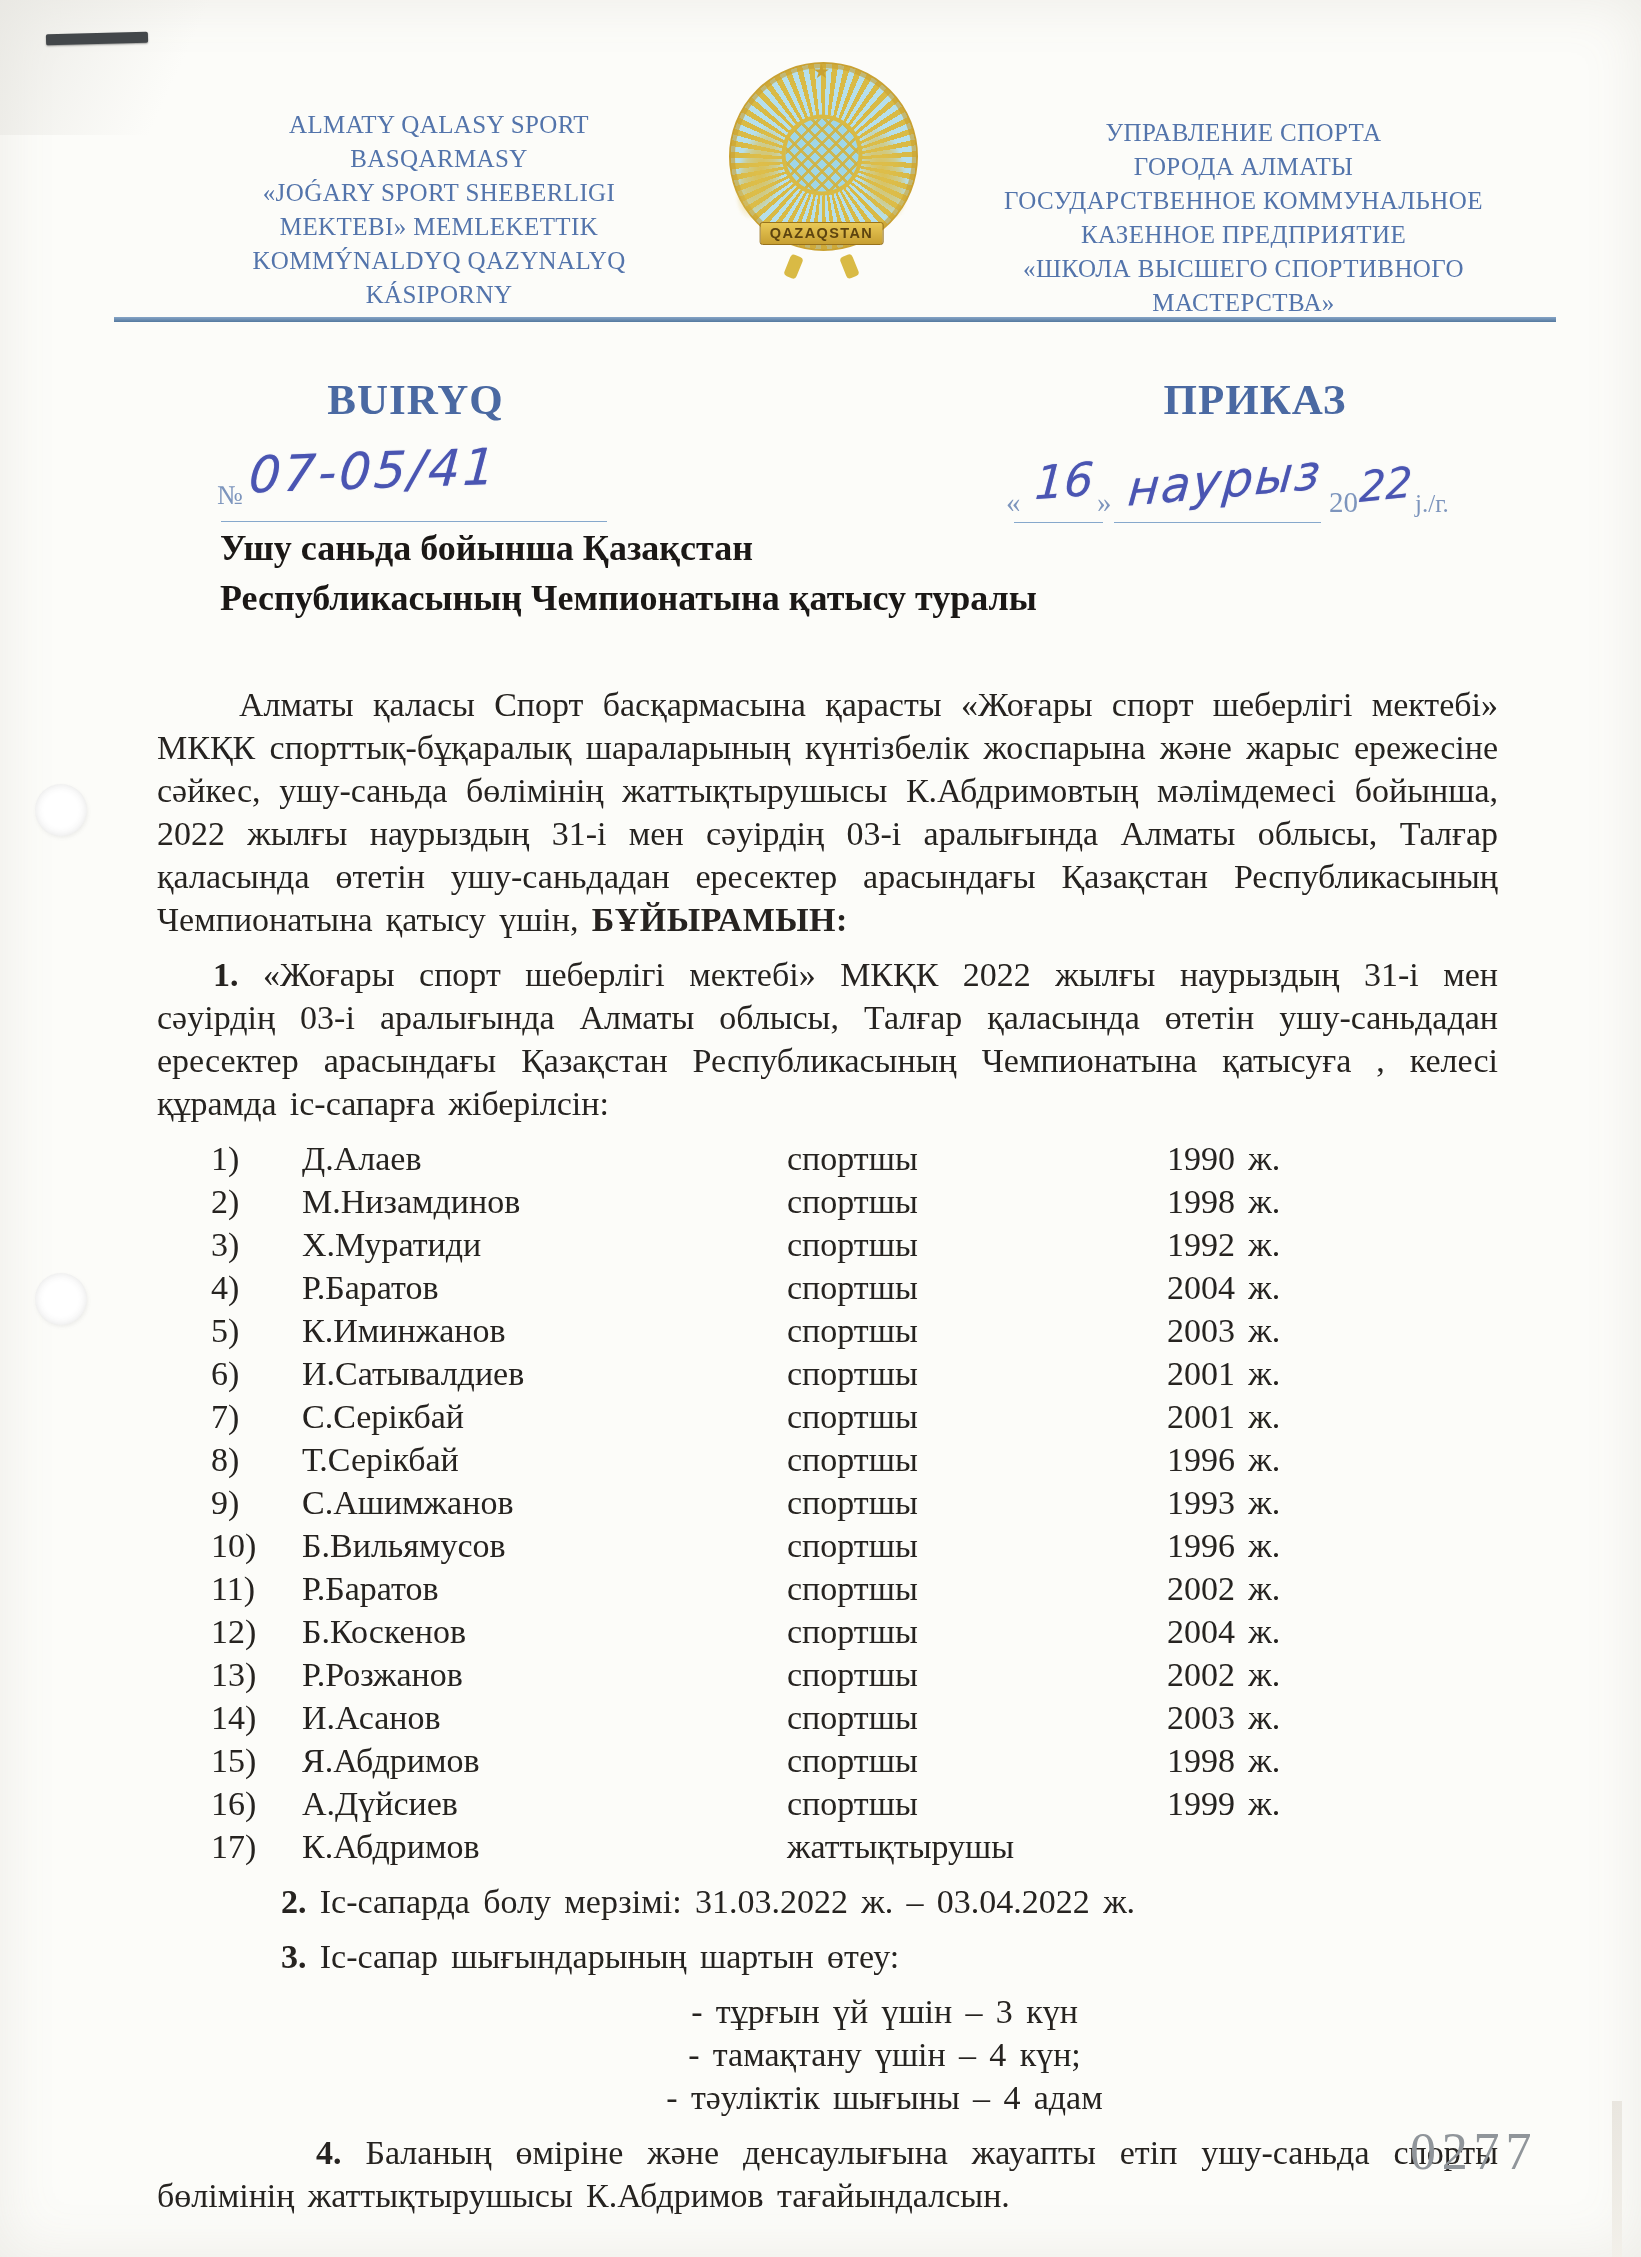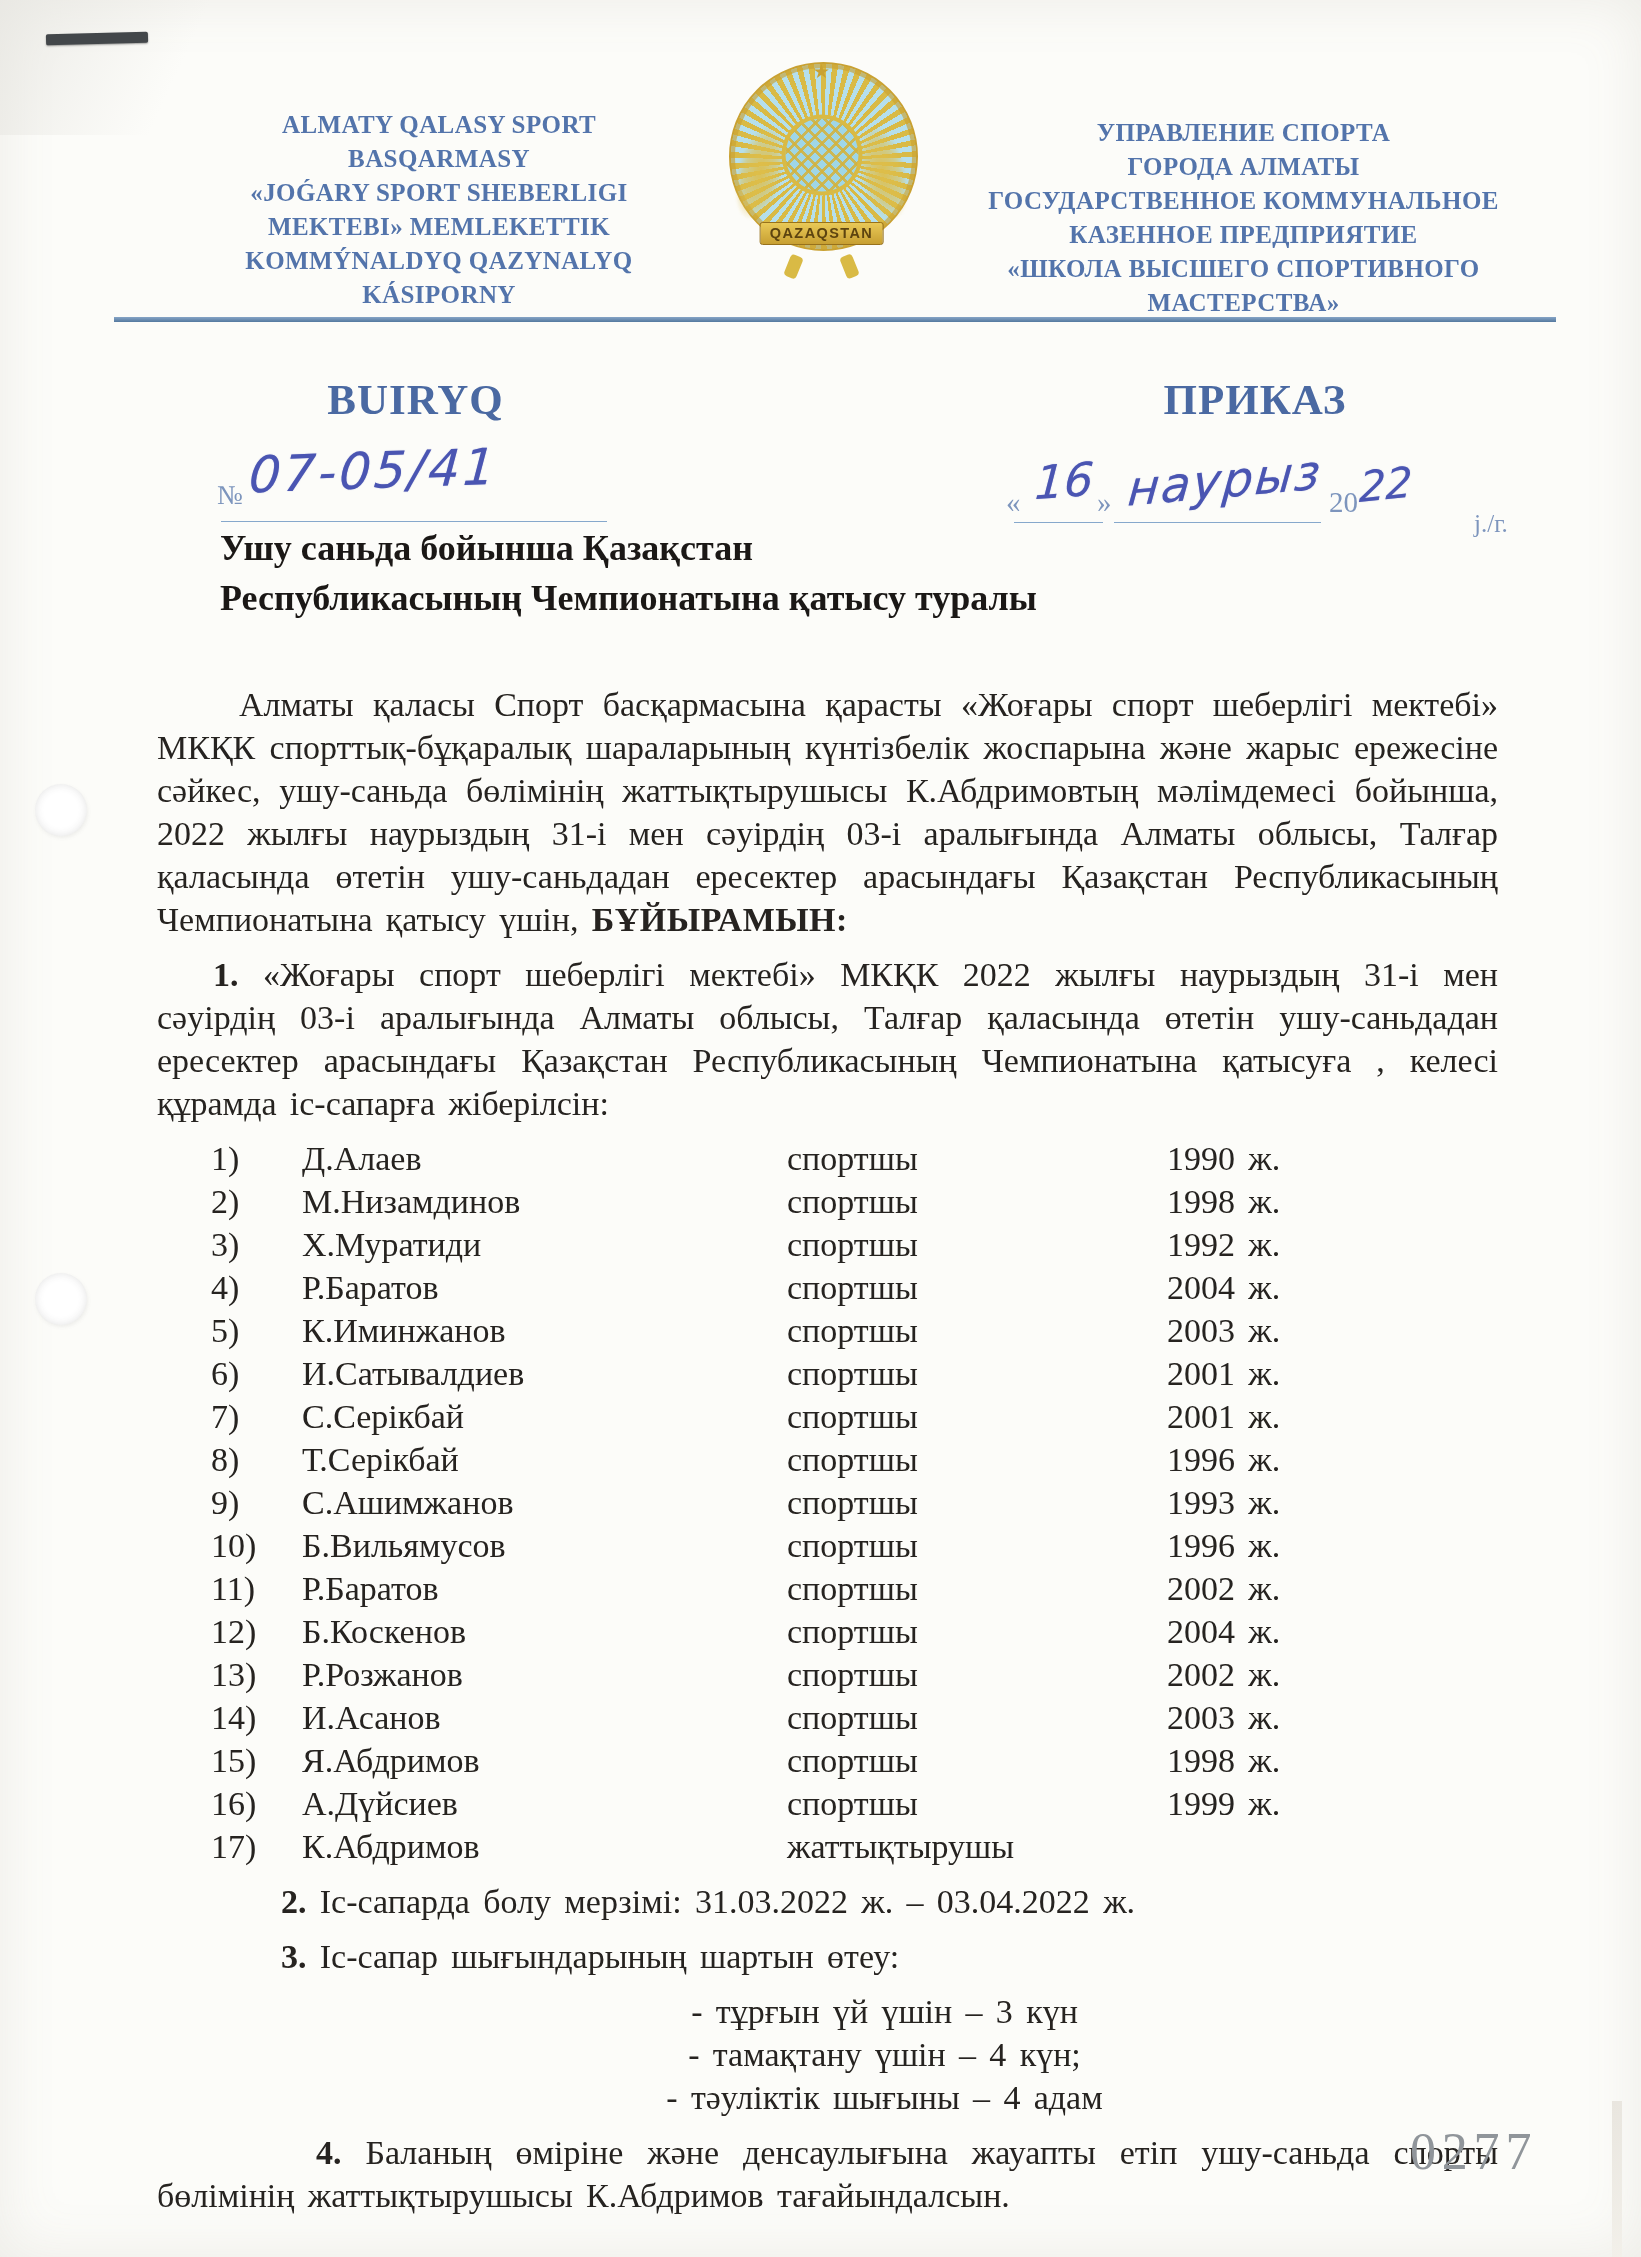--- a/index.html
+++ b/index.html
@@ -14,21 +14,21 @@
     background:linear-gradient(115deg,#e7e6e1,rgba(255,255,255,0) 60%);opacity:.75;}
   .clip-mark{position:absolute;left:46px;top:33px;width:102px;height:10.6px;background:#43474a;
     border-radius:1.9px;transform:rotate(-1.6deg);box-shadow:0 1px 1.9px rgba(0,0,0,.35);}
   .hole{position:absolute;left:35px;width:52px;height:52px;border-radius:50%;background:#fff;
     box-shadow:inset 0 0 8.7px rgba(60,60,60,.14), 1px 1.9px 3.9px rgba(120,120,120,.10);}
   .hole-1{top:784px;} .hole-2{top:1273px;}
   .edge-strip{position:absolute;right:19.3px;top:2101px;width:9.7px;height:205px;
     background:linear-gradient(#e9e6df,#f5f3ed);}
 
   
-  .org{position:absolute;text-align:center;font-weight:bold;color:var(--header_blue,#5374ab);
+  .org{position:absolute;text-align:center;font-weight:normal;color:var(--header_blue,#5374ab);
        font-size:25px;line-height:34px;letter-spacing:0.4px;}
   .org-left{left:193px;top:108px;width:492px;}
   .org-right{left:966px;top:116px;width:555px;}
 
   
   .emblem{position:absolute;left:729px;top:62px;width:185px;height:220px;}
   .emblem-rays{position:absolute;left:0;top:0;width:185px;height:185px;border-radius:50%;
     background:repeating-conic-gradient(from -2deg at 50% 52%,
       var(--gold,#d9ba45) 0deg 3.6deg, var(--eblue,#b5dfec) 3.6deg 7.2deg);
     border:2.9px solid #c9a132; box-shadow:inset 0 0 0 3.9px rgba(201,161,50,.65);}
@@ -66,21 +66,21 @@
     letter-spacing:2.9px;}
   .d-open{position:absolute;left:1006px;top:486px;font-size:29px;color:var(--faded_blue,#7d95bd);}
   .d-day{position:absolute;left:1035px;top:454px;font-size:46px;transform:rotate(-4deg) skewX(-8deg);}
   .d-close{position:absolute;left:1097px;top:486px;font-size:29px;color:var(--faded_blue,#7d95bd);}
   .d-line-a{position:absolute;left:1014px;top:522px;width:89px;border-top:1.9px solid #86a8cc;}
   .d-line-b{position:absolute;left:1114px;top:522px;width:207px;border-top:1.9px solid #86a8cc;}
   .d-month{position:absolute;left:1128px;top:452px;font-size:48px;transform:rotate(-5deg) skewX(-10deg);
     letter-spacing:1.9px;}
   .d-year-printed{position:absolute;left:1329px;top:486px;font-size:29px;color:var(--faded_blue,#7d95bd);text-align:right;}
   .d-year-written{position:absolute;left:1359px;top:460px;font-size:42px;transform:rotate(-6deg) skewX(-8deg);}
-  .d-suffix{position:absolute;left:1474px;top:490px;font-size:25px;color:var(--faded_blue,#7d95bd);margin-top:20px;}
+  .d-suffix{position:absolute;left:1415px;top:490px;font-size:25px;color:var(--faded_blue,#7d95bd);}
 
   .subject{position:absolute;left:220px;top:523px;width:927px;font-weight:bold;
     font-size:36px;line-height:50px;color:#1b1816;}
 
   
   .main{position:absolute;left:145px;top:671px;width:1365px;
     font-size:34px;line-height:43px;text-align:justify;word-spacing:4.8px;}
   .main p{margin:12px;}
   .p1{text-indent:82px;}
   .order-word{letter-spacing:0.5px;}

